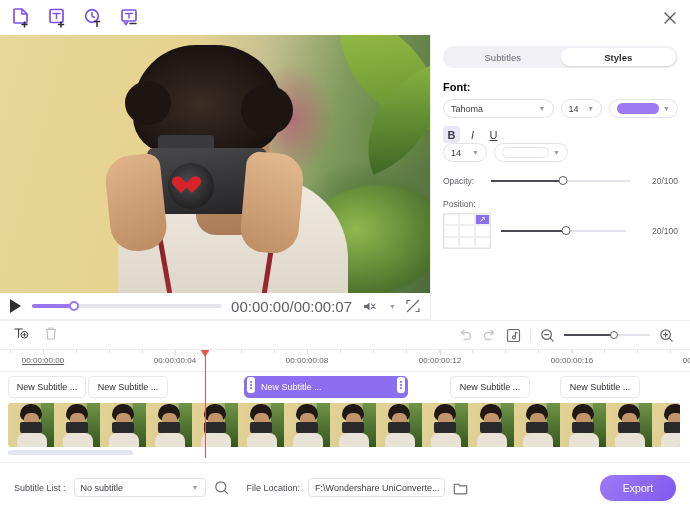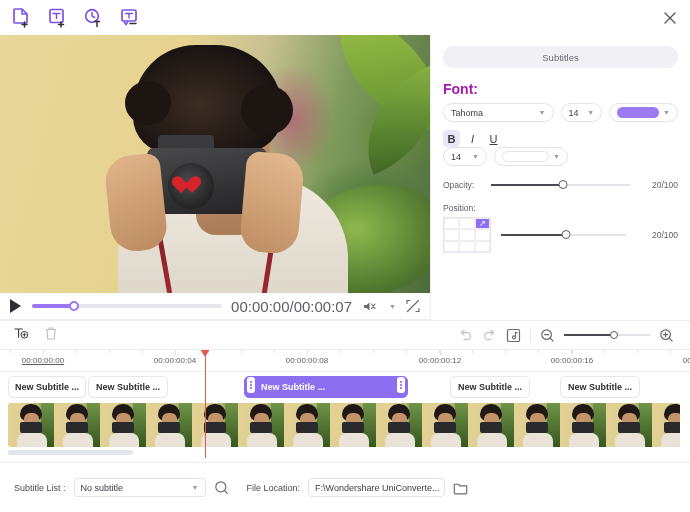--- a/index.html
+++ b/index.html
@@ -212,21 +212,21 @@
   .seg-item.active { background: #fff; color: #2b2b30; font-weight: bold; box-shadow: 0 1px 2px rgba(0,0,0,.10); }
 
   .sub-box {
     width: 100%; height: 58px;
     border: 1px solid #e2e2ea; border-radius: 8px;
     padding: 6px 8px; font-size: 9px; line-height: 13px;
     color: #33333a; overflow: hidden;
     cursor: text;
   }
 
-  .sec-title { font-size: 14px; font-weight: bold; color: #a21caf; margin: 13px 0 6px 0; }
+  .sec-title { font-size: 11px; font-weight: bold; color: #000000; margin: 13px 0 6px 0; }
 
   .row { display: flex; align-items: center; gap: 7px; }
 
   .sel {
     height: 19px; border: 1px solid #e2e2ea; border-radius: 10px;
     display: flex; align-items: center; justify-content: space-between;
     padding: 0 7px; font-size: 9px; color: #3b3b44; cursor: pointer;
     background: #fff; white-space: nowrap;
   }
   .sel-font { width: 127px; }
@@ -298,21 +298,21 @@
   }
   .tick-label {
     position: absolute; top: 6px; font-size: 8px; color: #5d5d66;
     transform: translateX(-50%); white-space: nowrap;
   }
   .clip-row { height: 26px; position: relative; margin-top: 2px; }
   .clip {
     position: absolute; top: 2px; height: 22px;
     border: 1px solid #e6e6ec; border-radius: 5px; background: #fff;
     display: flex; align-items: center; justify-content: center;
-    font-size: 9px; color: #2f2f36; cursor: pointer; white-space: nowrap; font-weight: bold;
+    font-size: 9px; color: #2f2f36; cursor: pointer; white-space: nowrap;
   }
   .clip.active {
     background: #8b6ff0; border-color: #8b6ff0; color: #fff;
     justify-content: flex-start; padding-left: 16px;
   }
   .grip {
     position: absolute; top: 3px; width: 8px; height: 16px;
     background: #fff; border-radius: 3px;
     display: flex; flex-direction: column; align-items: center; justify-content: center; gap: 1.5px;
     cursor: ew-resize;
@@ -498,20 +498,21 @@
           <path d="M2 3.5h10M5 3.5V2h4v1.5M3 3.5l.7 9.5h6.6l.7-9.5z" fill="none" stroke="#bfbfc8" stroke-width="1.2" stroke-linejoin="round"></path>
         </svg>
       </div>
     </div>
   </div>
 
   <div class="panel">
 
     <div class="seg">
       <div class="seg-item">Subtitles</div>
+      <div class="seg-item active">Styles</div>
     </div>
 
 
     <div class="sec-title">Font:</div>
 
     <div class="row">
       <div class="sel sel-font">
         <span>Tahoma</span>
         <span class="caret">▼</span>
       </div>
@@ -819,13 +820,14 @@
   <div class="bsel bsel-loc">
     <span>F:\Wondershare UniConverte...</span>
     <span class="caret">▼</span>
   </div>
   <div class="ic-sm">
     <svg width="15" height="14" viewBox="0 0 15 14">
       <path d="M1.3 3.2h4.2l1.2 1.6h7v7.2a.8.8 0 0 1-.8.8H2.1a.8.8 0 0 1-.8-.8z" fill="none" stroke="#6a6a75" stroke-width="1.15" stroke-linejoin="round"></path>
     </svg>
   </div>
 
+  <div class="export-btn">Export</div>
 </div>
 
 </body></html>

